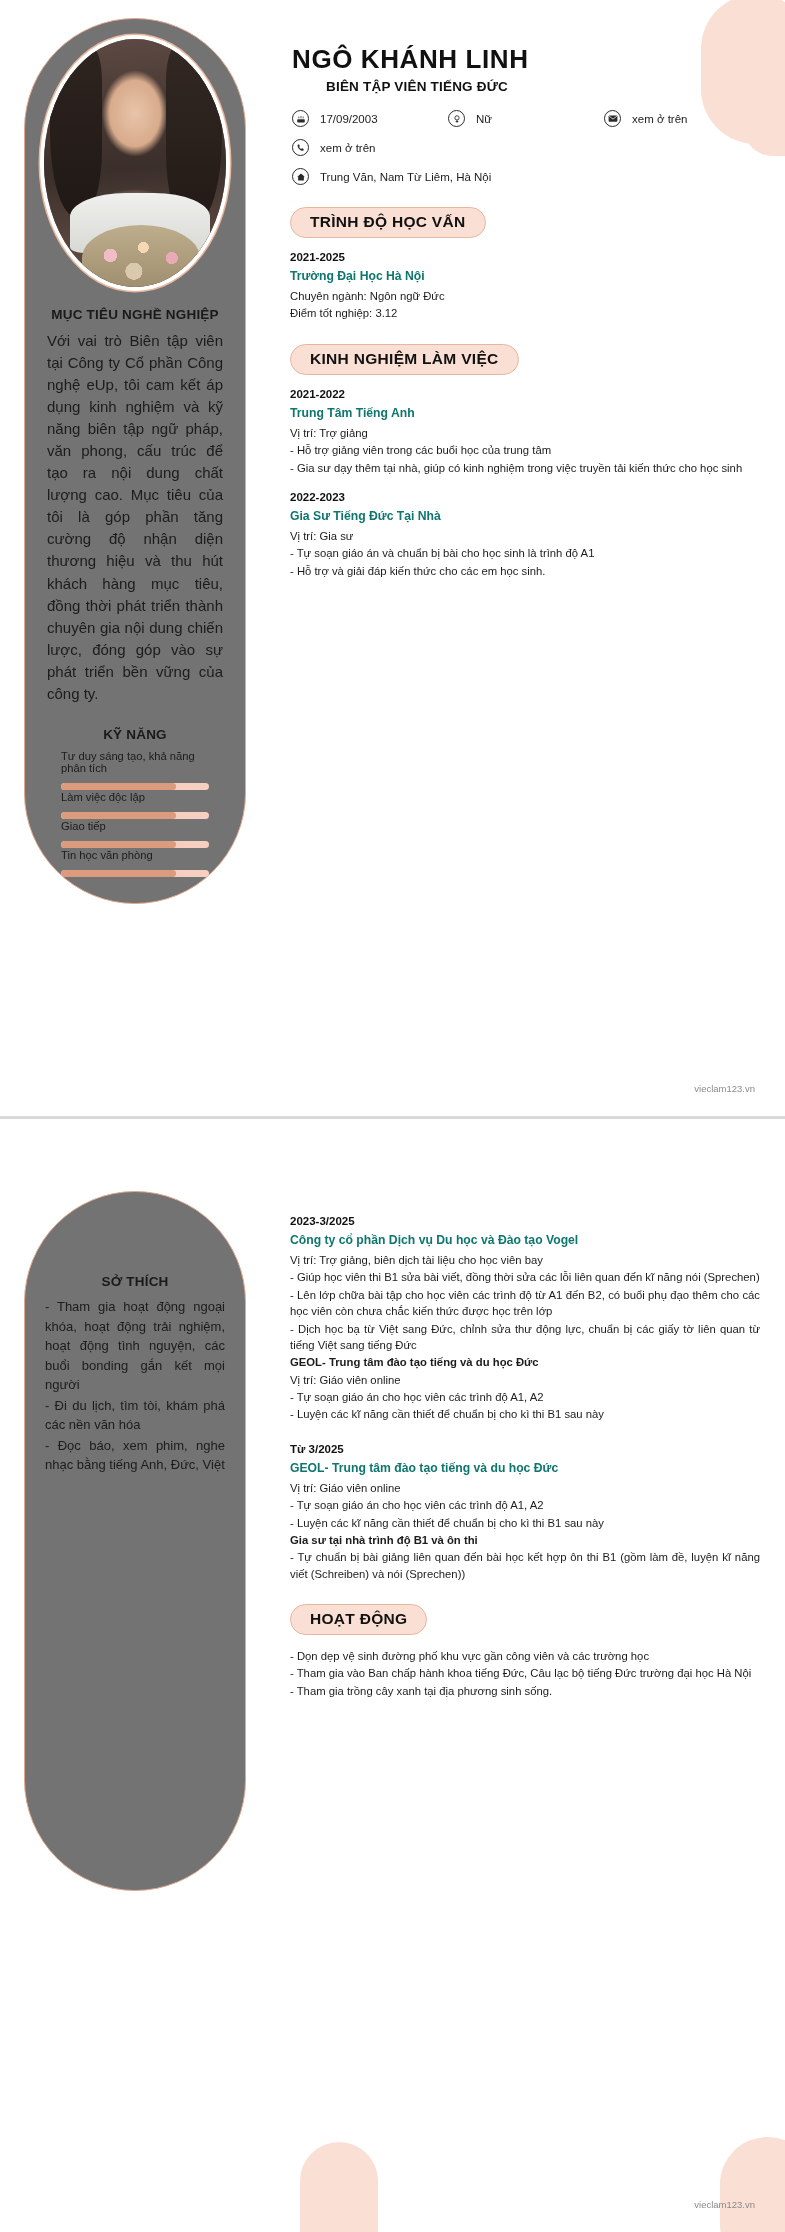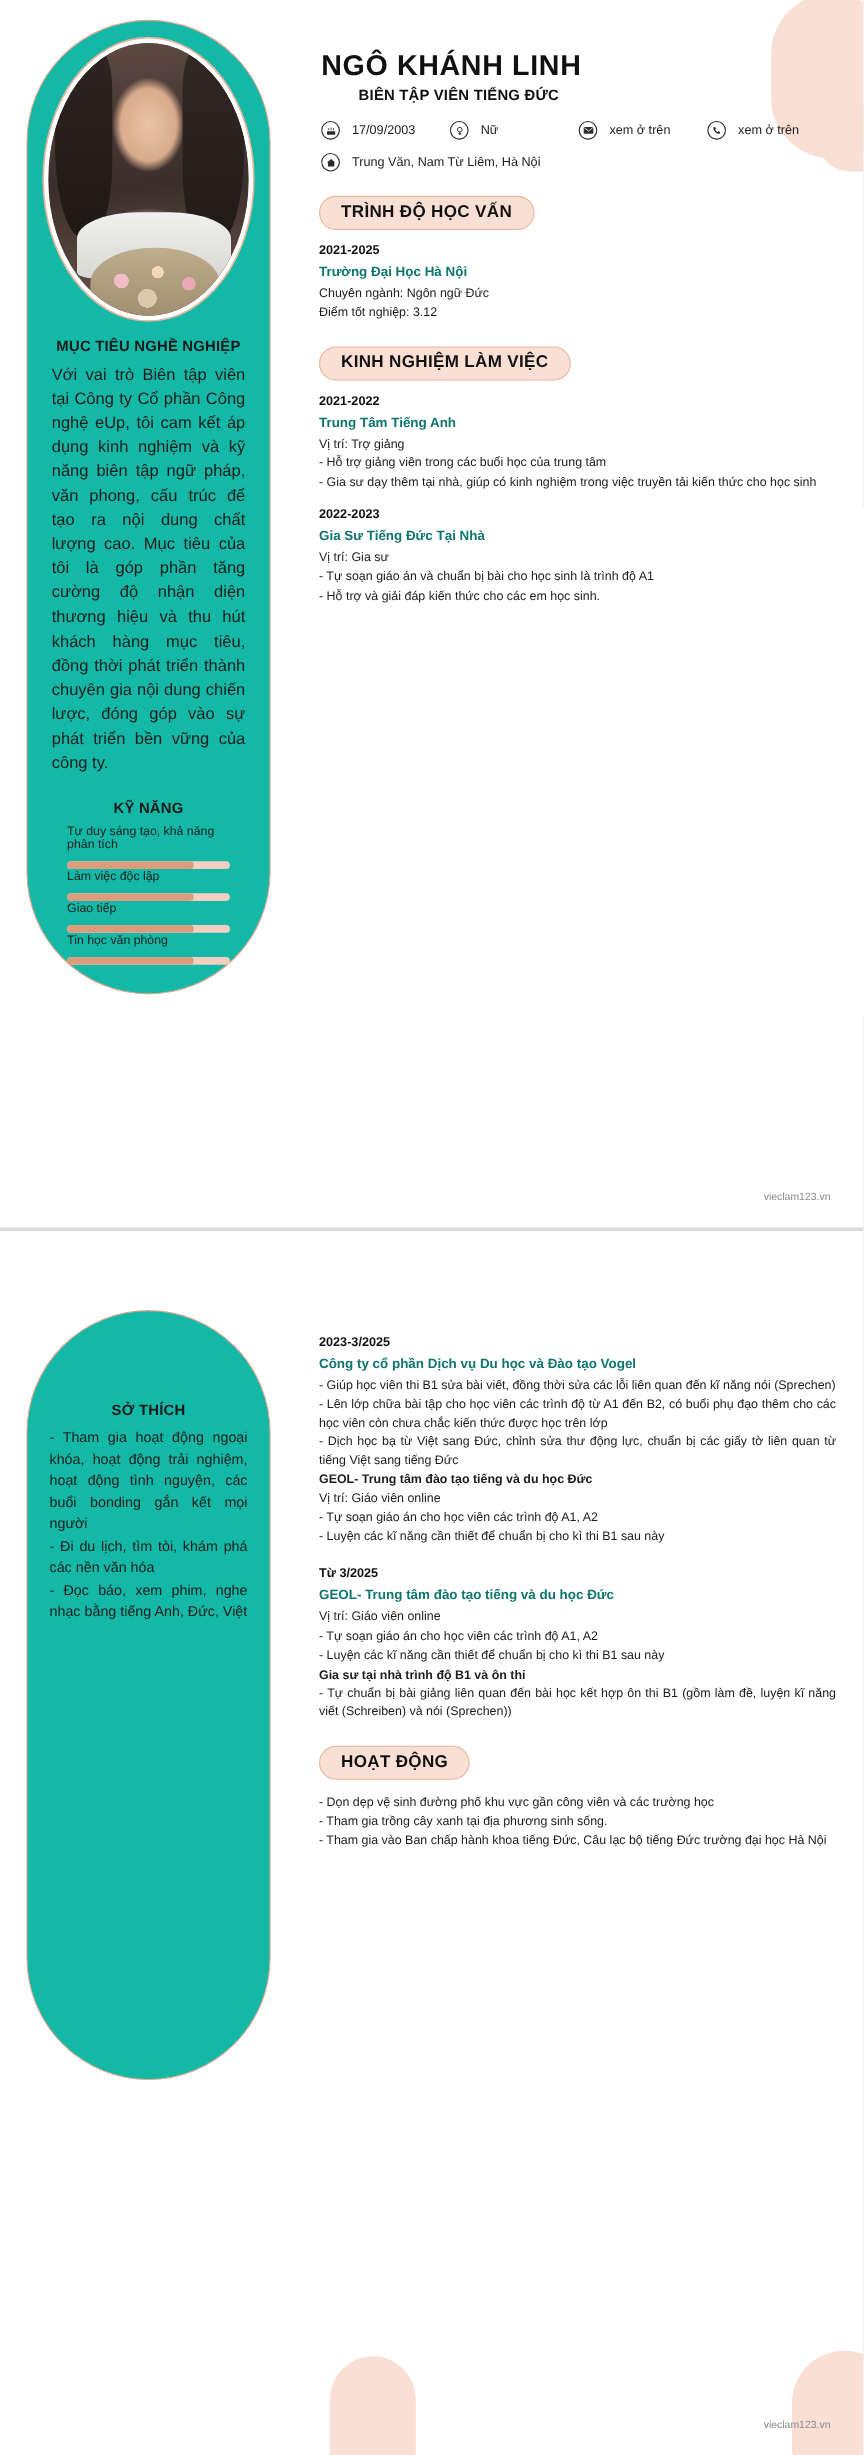--- a/index.html
+++ b/index.html
@@ -39,21 +39,21 @@
 
   
   .sidebar {
     position:absolute;
     left:24px; top:18px;
     width:222px;
     z-index:3;
   }
   .sidebar-card {
     position:relative;
-    background:#14b8a6;
+    background:#737373;
     border:1.5px solid #e2a98f;
     border-radius:112px 112px 112px 112px;
     padding:0 0 26px 0;
   }
   .sidebar-card.p2 { padding-top:0; }
 
   .photo-wrap {
     position:relative;
     width:190px; height:256px;
     margin:16px auto 0 auto;
@@ -137,21 +137,21 @@
   .jobtitle {
     font-size:13.5px;
     font-weight:bold;
     letter-spacing:.2px;
     color:#111;
     margin:0 0 16px 36px;
   }
 
   .contact-grid {
     display:grid;
-    grid-template-columns:1fr 1fr 1fr 1fr;
+    grid-template-columns:1fr 1fr 1fr;
     row-gap:12px;
     margin-left:2px;
   }
   .contact-item { display:flex; align-items:center; gap:11px; }
   .contact-item.full { grid-column:1 / -1; }
   .cicon {
     flex:0 0 auto;
     width:17px; height:17px;
     border:1.4px solid #2b2b2b;
     border-radius:50%;
@@ -347,20 +347,21 @@
         <p>- Đọc báo, xem phim, nghe nhạc bằng tiếng Anh, Đức, Việt</p>
       </div>
     </div>
   </div>
 
   <div class="main p2">
     <div>
       <div class="entry">
         <div class="period">2023-3/2025</div>
         <div class="org">Công ty cổ phần Dịch vụ Du học và Đào tạo Vogel</div>
+        <div class="ln">Vị trí: Trợ giảng, biên dịch tài liệu cho học viên bay</div>
         <div class="ln">- Giúp học viên thi B1 sửa bài viết, đồng thời sửa các lỗi liên quan đến kĩ năng nói (Sprechen)</div>
         <div class="ln">- Lên lớp chữa bài tập cho học viên các trình độ từ A1 đến B2, có buổi phụ đạo thêm cho các học viên còn chưa chắc kiến thức được học trên lớp</div>
         <div class="ln">- Dịch học bạ từ Việt sang Đức, chỉnh sửa thư động lực, chuẩn bị các giấy tờ liên quan từ tiếng Việt sang tiếng Đức</div>
         <div class="ln b">GEOL- Trung tâm đào tạo tiếng và du học Đức</div>
         <div class="ln">Vị trí: Giáo viên online</div>
         <div class="ln">- Tự soạn giáo án cho học viên các trình độ A1, A2</div>
         <div class="ln">- Luyện các kĩ năng cần thiết để chuẩn bị cho kì thi B1 sau này</div>
       </div>
 
       <div class="entry" style="margin-top:20px;">
@@ -371,20 +372,20 @@
         <div class="ln">- Luyện các kĩ năng cần thiết để chuẩn bị cho kì thi B1 sau này</div>
         <div class="ln b">Gia sư tại nhà trình độ B1 và ôn thi</div>
         <div class="ln">- Tự chuẩn bị bài giảng liên quan đến bài học kết hợp ôn thi B1 (gồm làm đề, luyện kĩ năng viết (Schreiben) và nói (Sprechen))</div>
       </div>
     </div>
 
     <div class="sec" style="">
       <span class="pill">HOẠT ĐỘNG</span>
       <div class="sec-body">
         <div class="ln">- Dọn dẹp vệ sinh đường phố khu vực gần công viên và các trường học</div>
+        <div class="ln">- Tham gia vào Ban chấp hành khoa tiếng Đức, Câu lạc bộ tiếng Đức trường đại học Hà Nội</div>
         <div class="ln">- Tham gia trồng cây xanh tại địa phương sinh sống.</div>
-        <div class="ln">- Tham gia vào Ban chấp hành khoa tiếng Đức, Câu lạc bộ tiếng Đức trường đại học Hà Nội</div>
       </div>
     </div>
   </div>
 
   <div class="footer-brand">vieclam123.vn</div>
 </div>
 
 </body></html>

